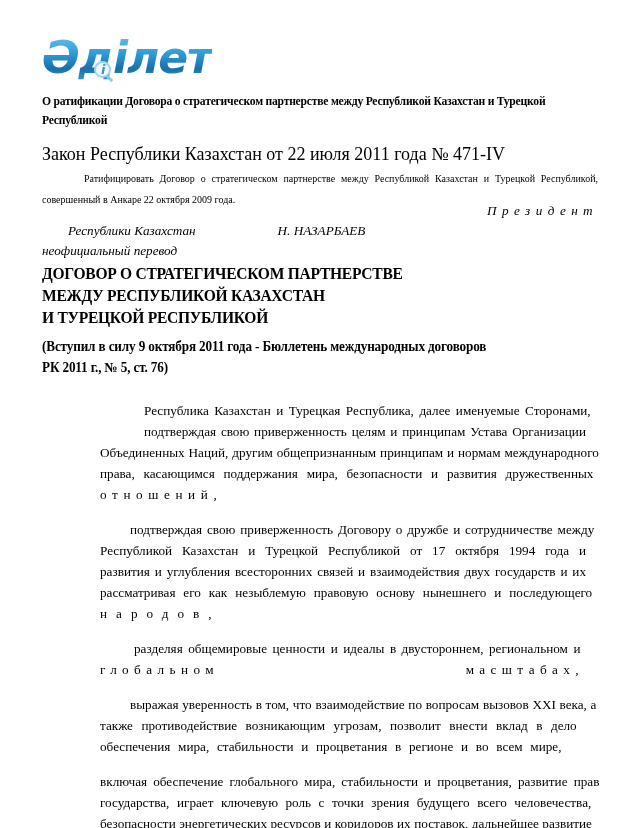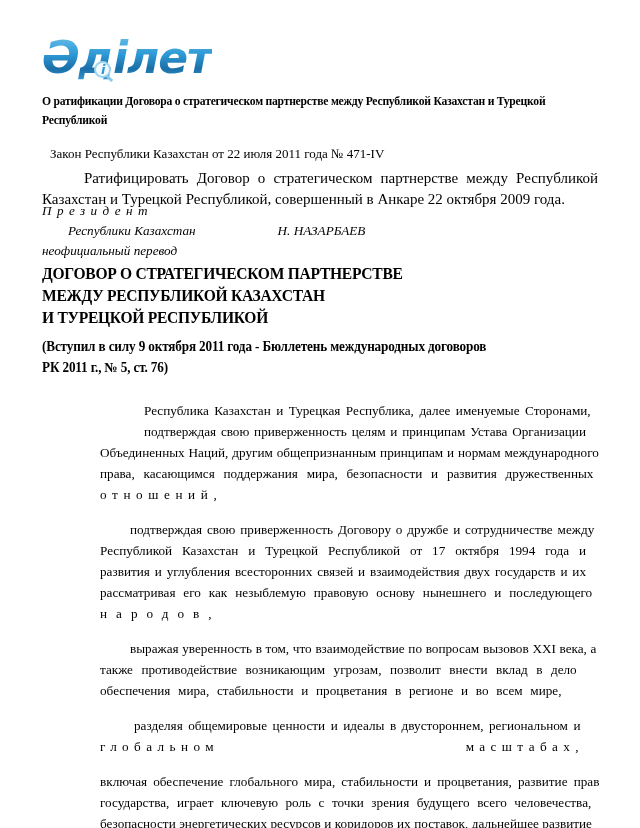--- a/index.html
+++ b/index.html
@@ -125,44 +125,44 @@
     letter-spacing: -0.25px;
     transform: scaleX(0.94);
     transform-origin: left top;
   }
 
   .law-line {
     position: absolute;
     left: 0;
     top: 144px;
     width: 556px;
-    font-size: 13px;
+    font-size: 18px;
     line-height: 20px;
-    margin-left: 8px;
   }
 
   .ratify-para {
     position: absolute;
     left: 0;
     top: 168px;
     width: 556px;
-    font-size: 15px;
+    font-size: 10px;
     line-height: 21px;
     text-align: justify;
     text-indent: 42px;
   }
 
   .president-line {
     position: absolute;
     left: 0;
     top: 201px;
     width: 556px;
     font-style: italic;
     font-size: 13.2px;
     line-height: 20px;
+    text-align: right;
     letter-spacing: 5.4px;
   }
 
   .sig-row {
     position: absolute;
     left: 0;
     top: 221px;
     width: 556px;
     font-style: italic;
     font-size: 13.2px;
@@ -292,34 +292,34 @@
 
       <p class="para">
         <span class="jline" style="padding-left:30px;word-spacing:1.6px">подтверждая свою приверженность Договору о дружбе и сотрудничестве между</span>
         <span class="jline" style="word-spacing:6.6px">Республикой Казахстан и Турецкой Республикой от 17 октября 1994 года и</span>
         <span class="jline" style="word-spacing:1.6px">развития и углубления всесторонних связей и взаимодействия двух государств и их</span>
         <span class="jline" style="word-spacing:4.6px">рассматривая его как незыблемую правовую основу нынешнего и последующего</span>
         <span class="jline" style="letter-spacing:9px">народов,</span>
       </p>
 
       <p class="para">
-        <span class="jline" style="padding-left:30px;word-spacing:0.4px">выражая уверенность в том, что взаимодействие по вопросам вызовов XXI века, а</span>
-        <span class="jline" style="word-spacing:5.2px">также противодействие возникающим угрозам, позволит внести вклад в дело</span>
-        <span class="jline" style="word-spacing:4.4px">обеспечения мира, стабильности и процветания в регионе и во всем мире,</span>
-      </p>
-
-      <p class="para">
         <span class="jline" style="padding-left:34px;word-spacing:2.2px">разделяя общемировые ценности и идеалы в двустороннем, региональном и</span>
         <span class="spread">
           <span style="letter-spacing:5.4px">глобальном</span>
           <span style="letter-spacing:5.4px">масштабах,</span>
         </span>
       </p>
 
       <p class="para">
+        <span class="jline" style="padding-left:30px;word-spacing:0.4px">выражая уверенность в том, что взаимодействие по вопросам вызовов XXI века, а</span>
+        <span class="jline" style="word-spacing:5.2px">также противодействие возникающим угрозам, позволит внести вклад в дело</span>
+        <span class="jline" style="word-spacing:4.4px">обеспечения мира, стабильности и процветания в регионе и во всем мире,</span>
+      </p>
+
+      <p class="para">
         <span class="jline" style="word-spacing:2.8px">включая обеспечение глобального мира, стабильности и процветания, развитие прав</span>
         <span class="jline" style="word-spacing:4.2px">государства, играет ключевую роль с точки зрения будущего всего человечества,</span>
         <span class="jline" style="word-spacing:0.2px">безопасности энергетических ресурсов и коридоров их поставок, дальнейшее развитие</span>
       </p>
 
     </div>
   </div>
 </div>
 
 </body></html>

